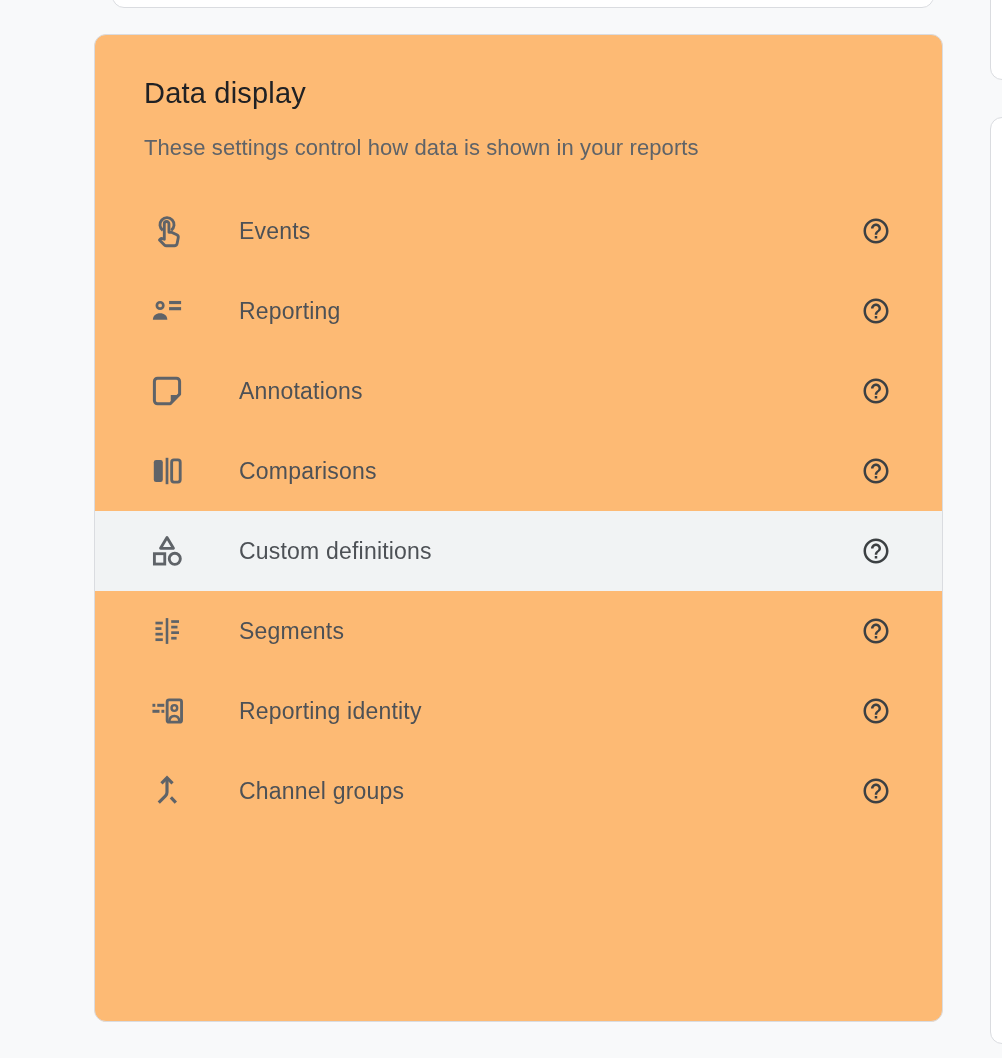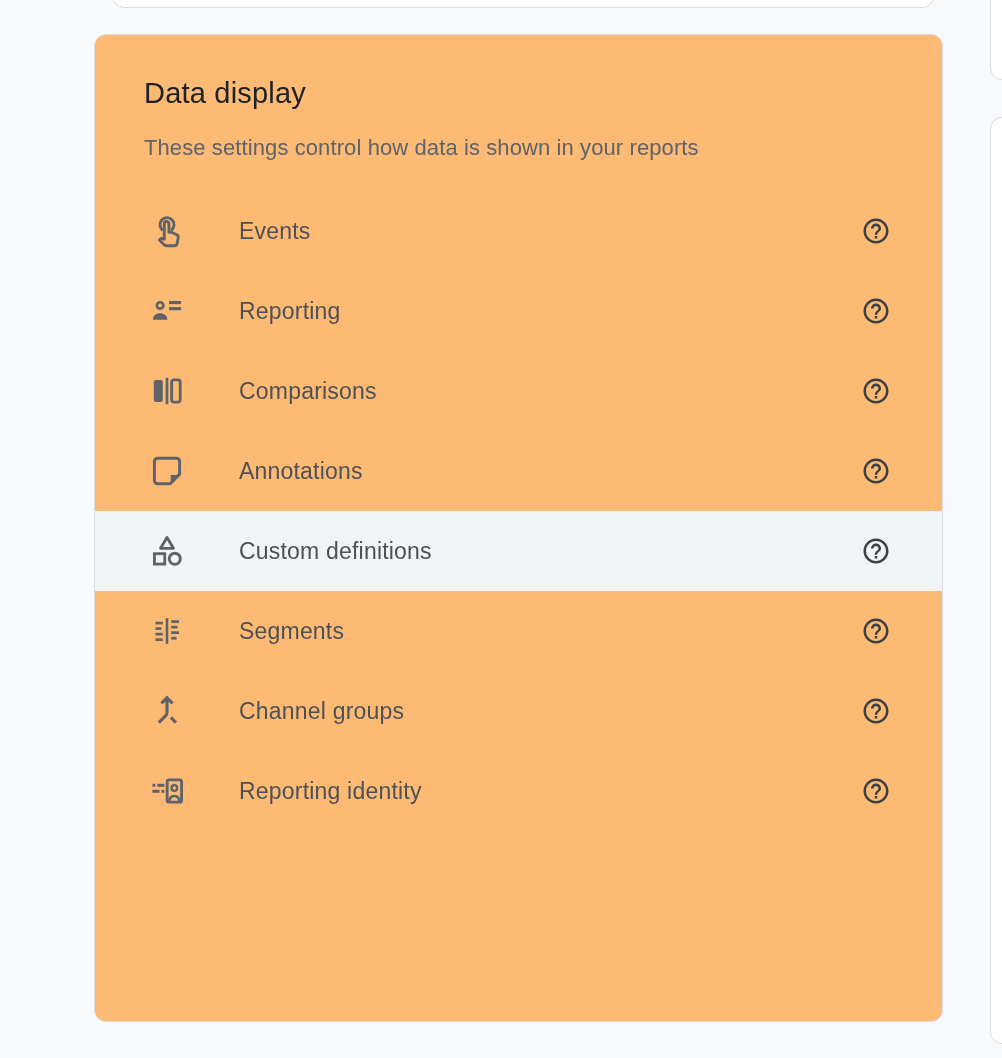--- a/index.html
+++ b/index.html
@@ -155,45 +155,45 @@
     <button class="row-help">
       <svg>
             <use href="#help-icon"></use>
           </svg>
     </button>
   </div>
 
   <div class="row">
     <span class="row-icon">
       <svg>
+            <use href="#sticky-note-icon"></use>
+          </svg>
+    </span>
+    <span class="row-label">Annotations</span>
+    <button class="row-help">
+      <svg>
+            <use href="#help-icon"></use>
+          </svg>
+    </button>
+  </div>
+
+  <div class="row">
+    <span class="row-icon">
+      <svg>
             <use href="#compare-bars-icon"></use>
           </svg>
     </span>
     <span class="row-label">Comparisons</span>
     <button class="row-help">
       <svg>
             <use href="#help-icon"></use>
           </svg>
     </button>
   </div>
 
-  <div class="row">
-    <span class="row-icon">
-      <svg>
-            <use href="#sticky-note-icon"></use>
-          </svg>
-    </span>
-    <span class="row-label">Annotations</span>
-    <button class="row-help">
-      <svg>
-            <use href="#help-icon"></use>
-          </svg>
-    </button>
-  </div>
-
   <div class="row highlighted">
     <span class="row-icon">
       <svg>
             <use href="#category-shapes-icon"></use>
           </svg>
     </span>
     <span class="row-label">Custom definitions</span>
     <button class="row-help">
       <svg>
             <use href="#help-icon"></use>
@@ -211,38 +211,38 @@
     <button class="row-help">
       <svg>
             <use href="#help-icon"></use>
           </svg>
     </button>
   </div>
 
   <div class="row">
     <span class="row-icon">
       <svg>
+            <use href="#identity-badge-icon"></use>
+          </svg>
+    </span>
+    <span class="row-label">Reporting identity</span>
+    <button class="row-help">
+      <svg>
+            <use href="#help-icon"></use>
+          </svg>
+    </button>
+  </div>
+
+  <div class="row">
+    <span class="row-icon">
+      <svg>
             <use href="#merge-arrow-icon"></use>
           </svg>
     </span>
     <span class="row-label">Channel groups</span>
-    <button class="row-help">
-      <svg>
-            <use href="#help-icon"></use>
-          </svg>
-    </button>
-  </div>
-
-  <div class="row">
-    <span class="row-icon">
-      <svg>
-            <use href="#identity-badge-icon"></use>
-          </svg>
-    </span>
-    <span class="row-label">Reporting identity</span>
     <button class="row-help">
       <svg>
             <use href="#help-icon"></use>
           </svg>
     </button>
   </div>
 
 </div>
 </div>
 

